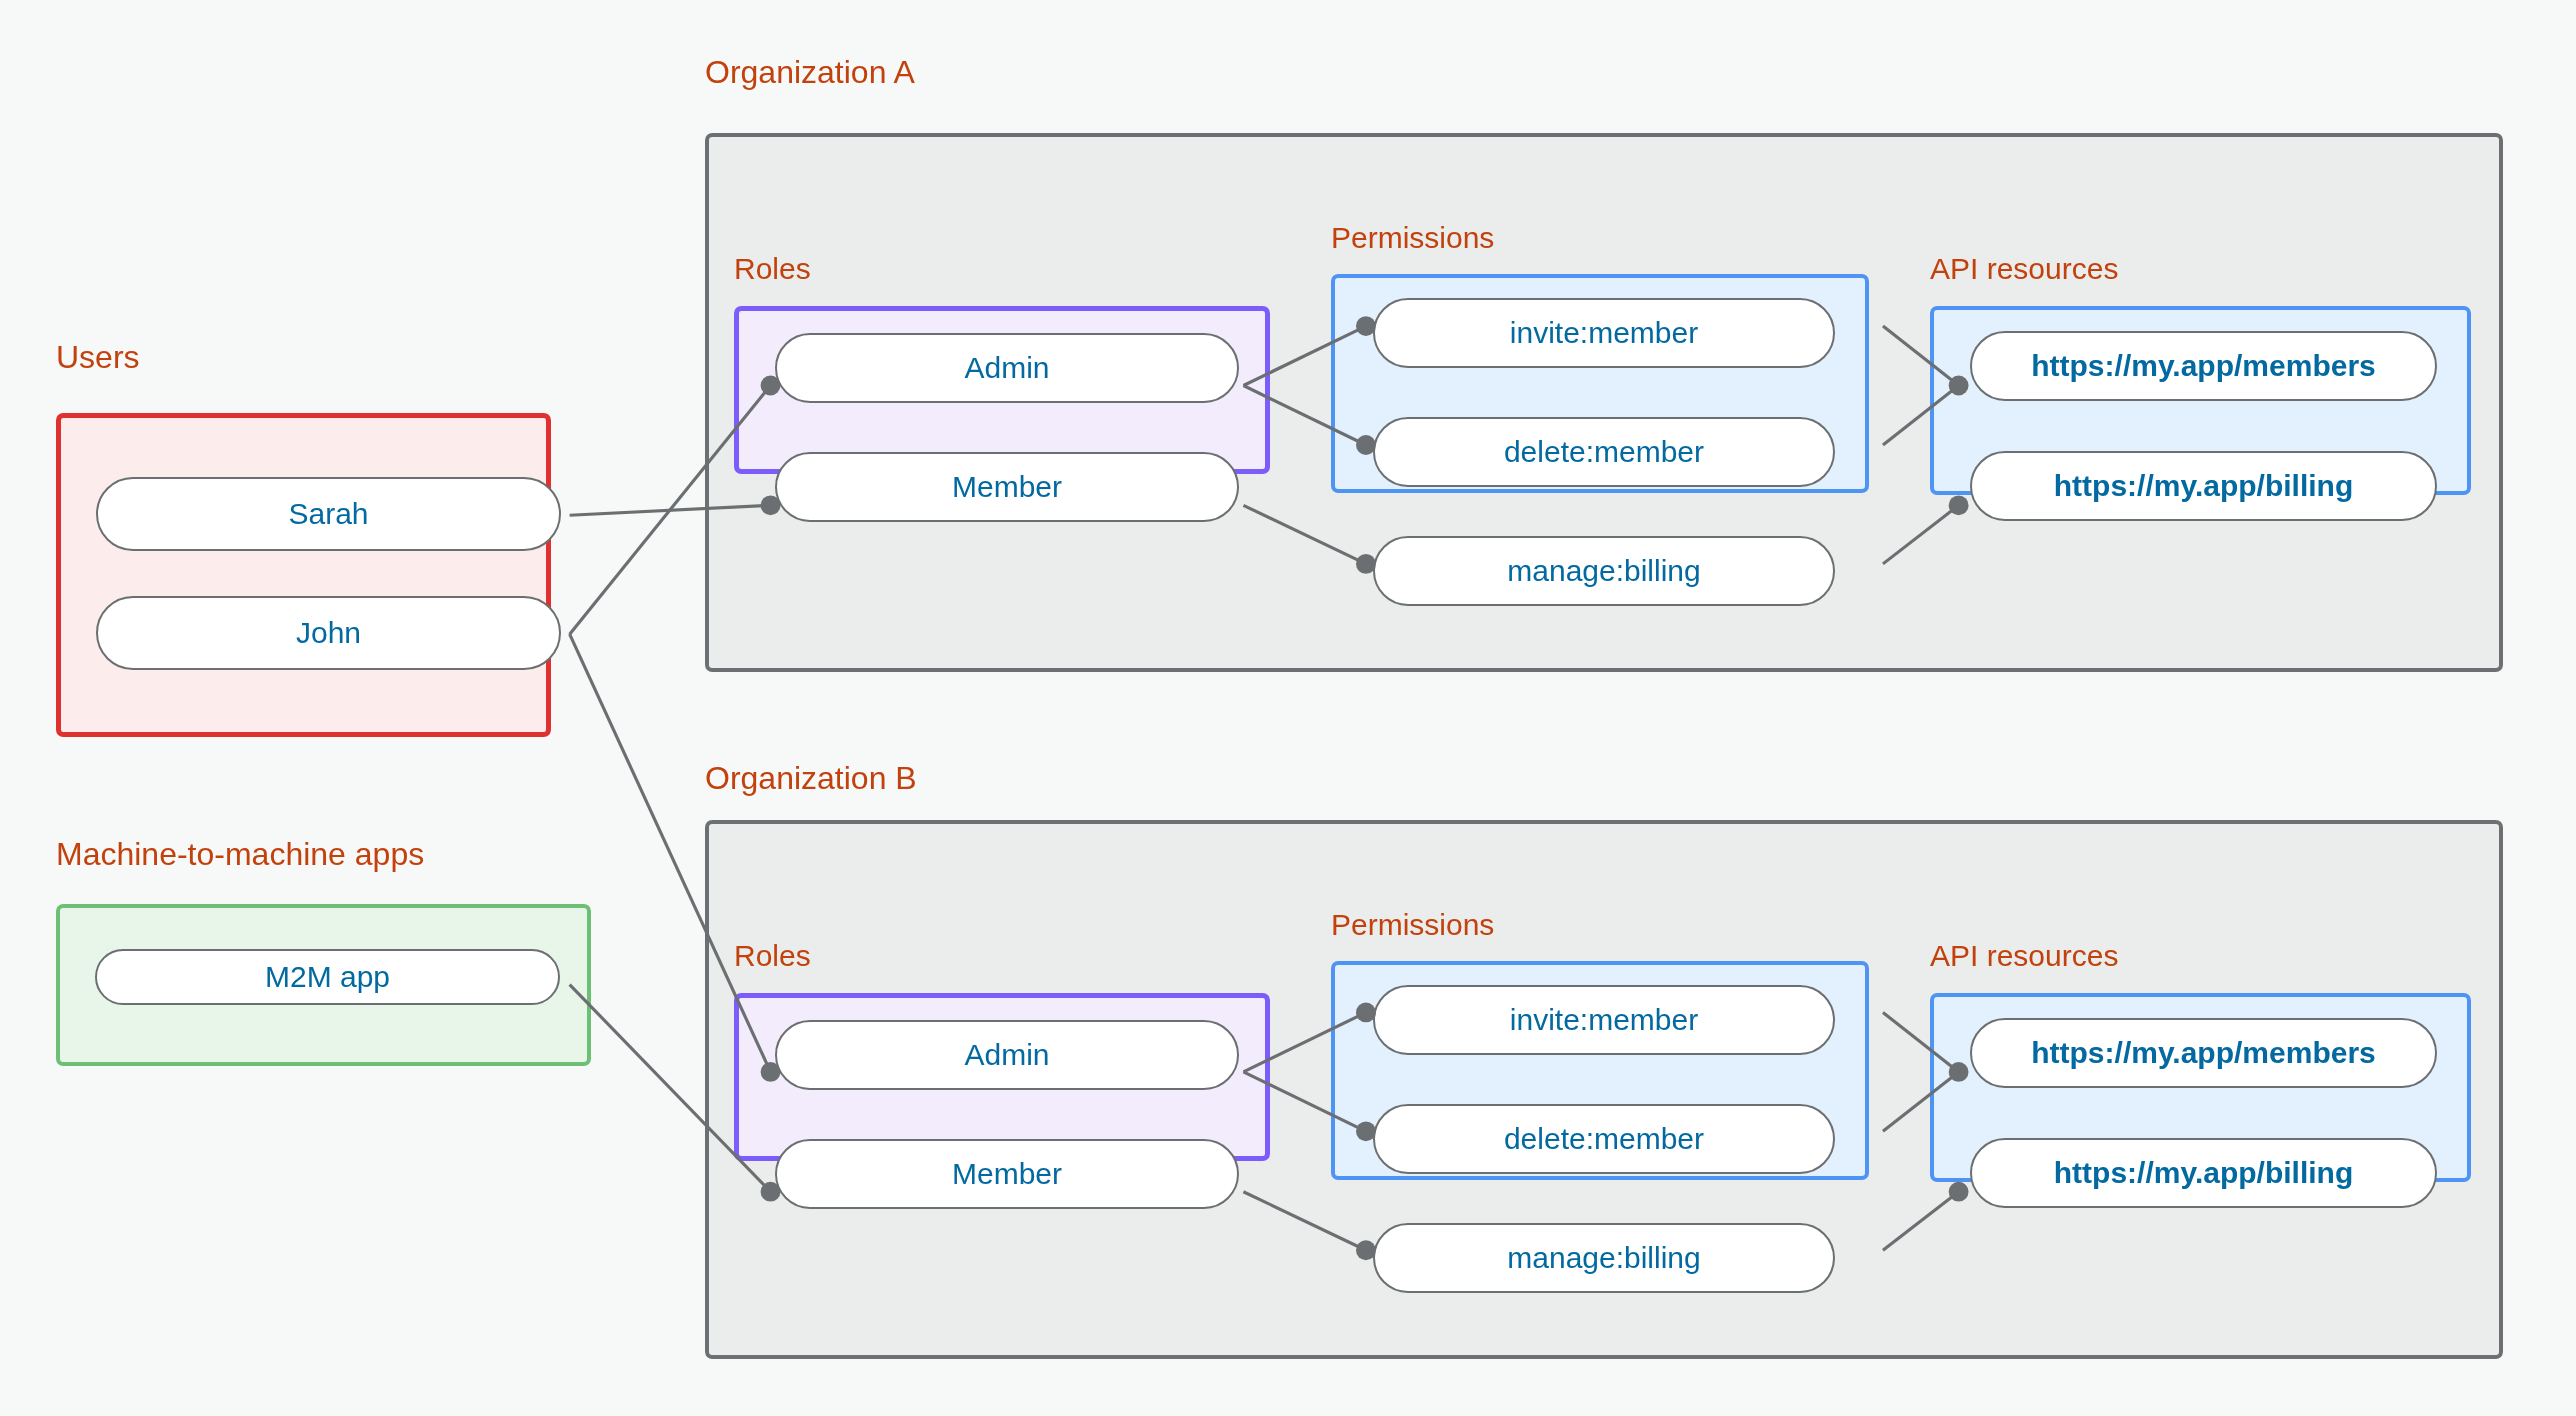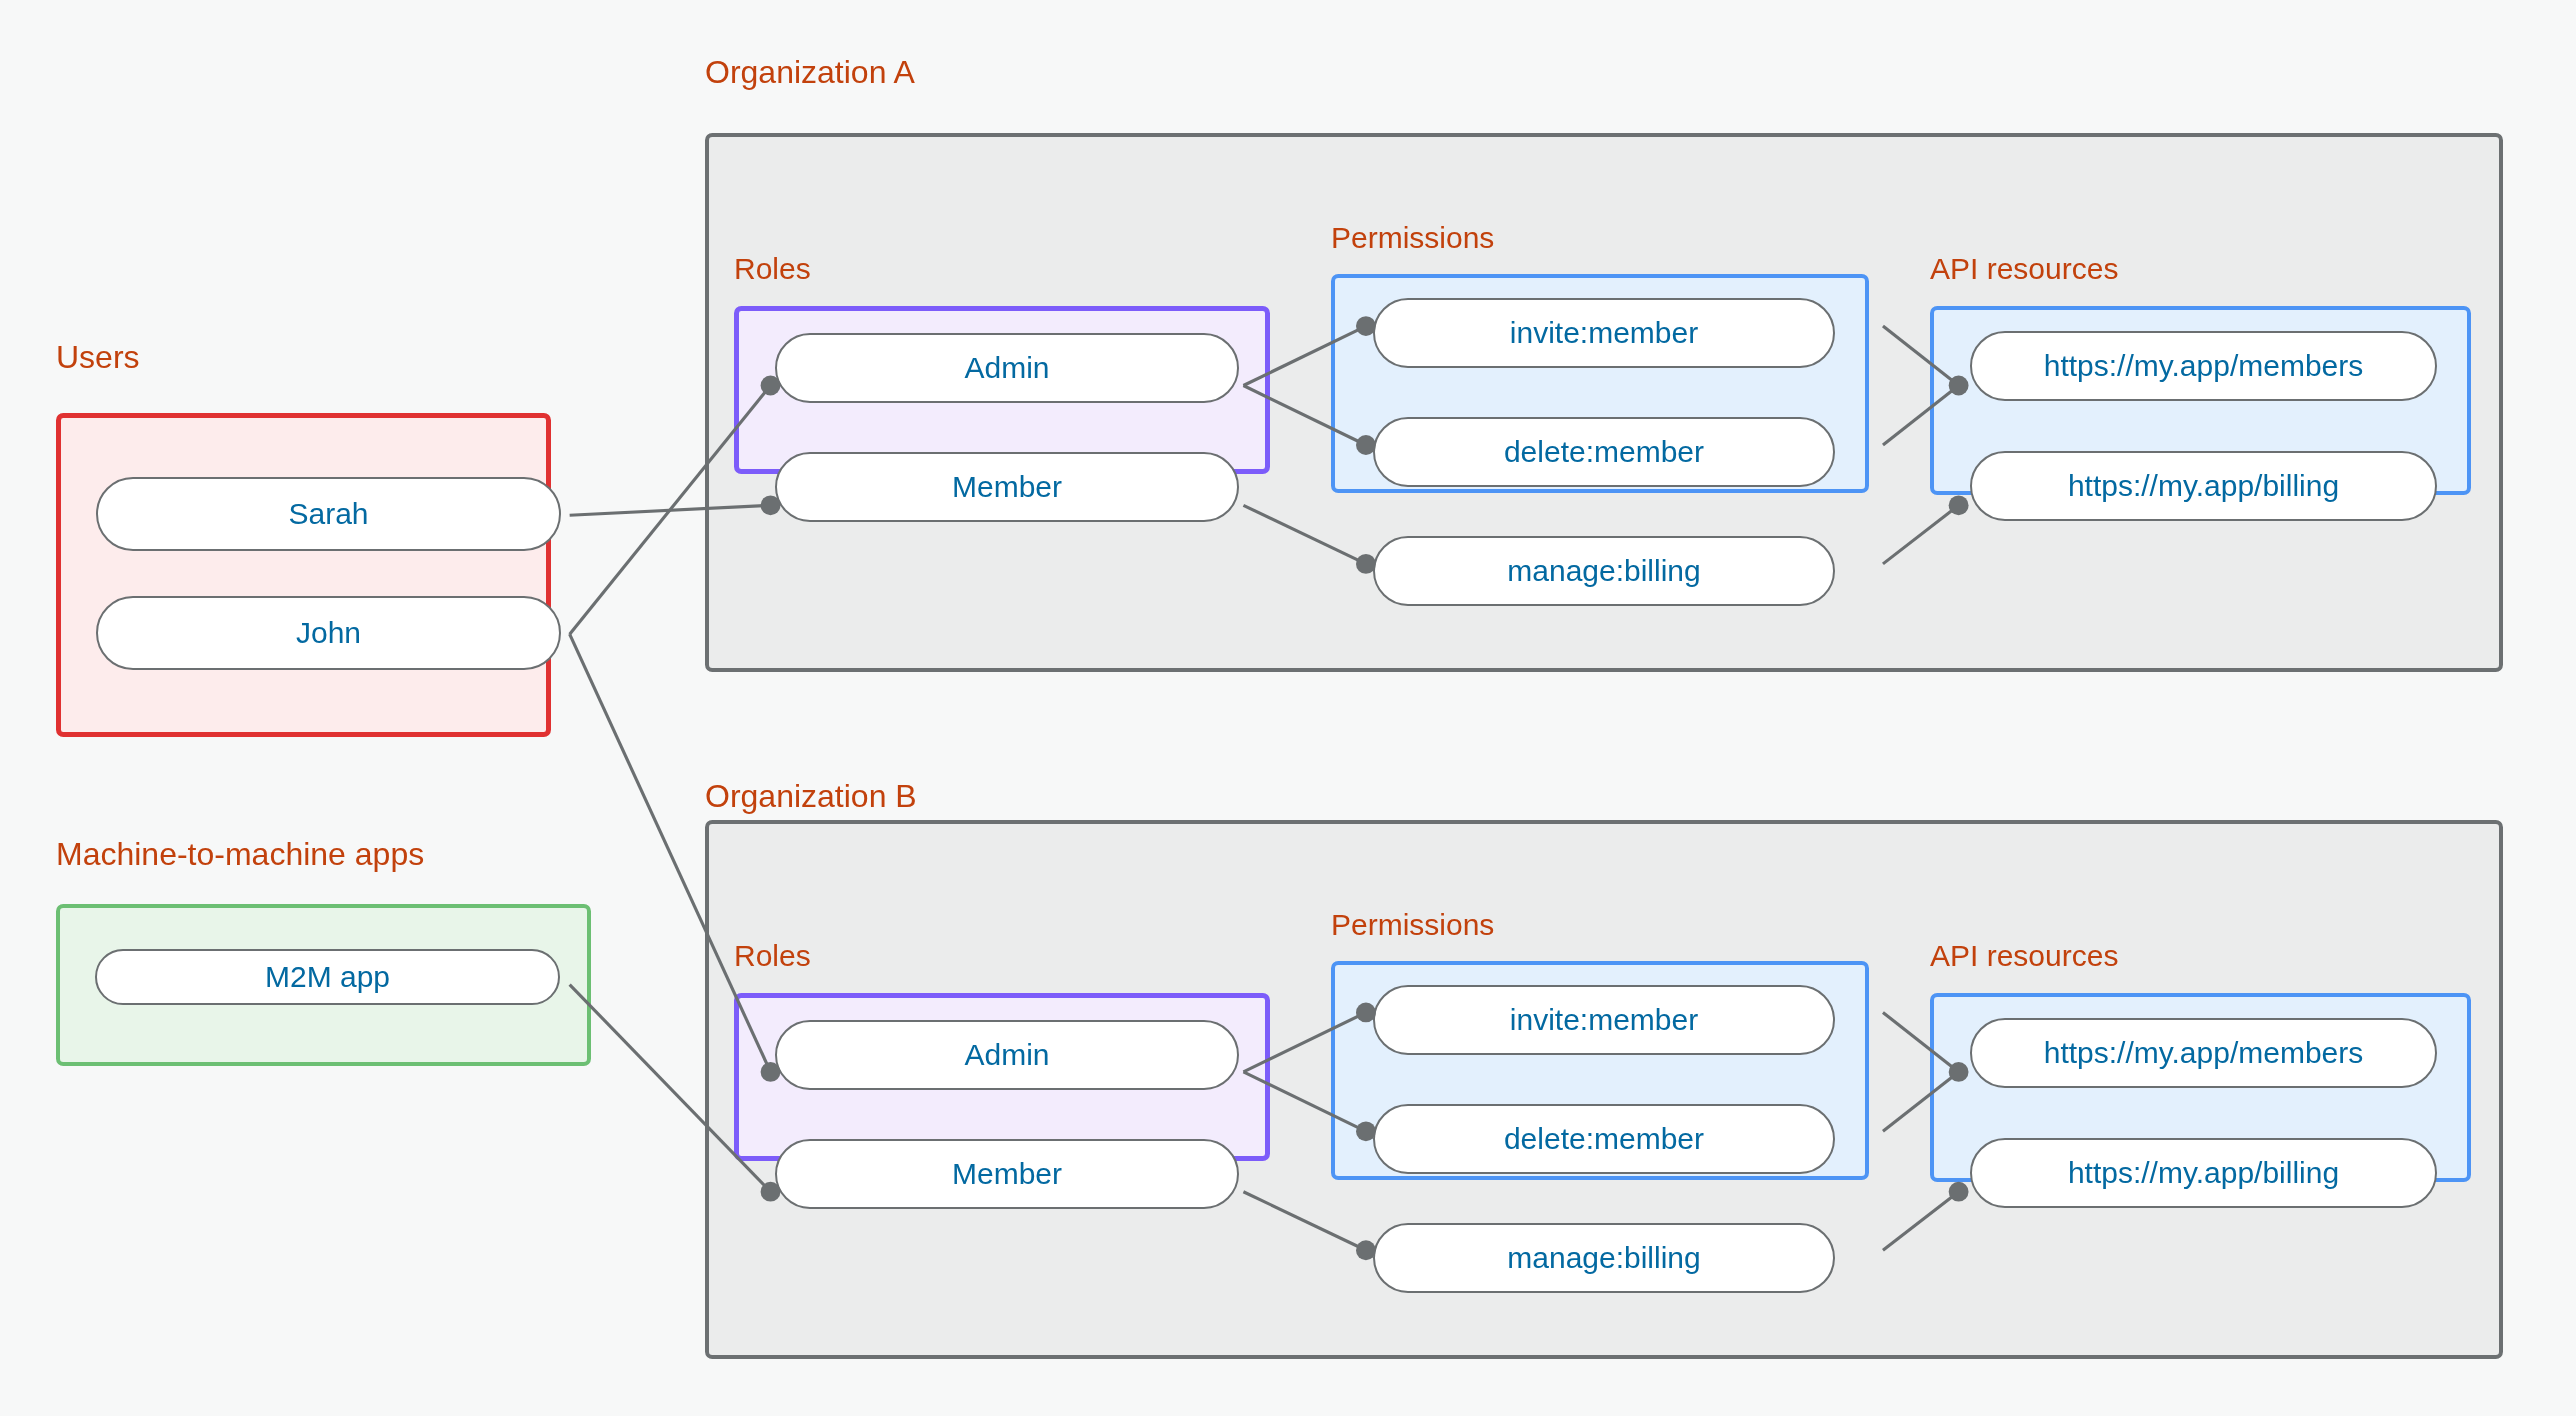--- a/index.html
+++ b/index.html
@@ -33,21 +33,21 @@
     position: absolute;
     box-sizing: border-box;
     border-radius: 7.2px;
     z-index: 2;
   }
   .group.users  { border: 5.4px solid #e03131; background: #fdecec; }
   .group.m2m    { border: 4.5px solid #6cbf73; background: #e8f5e9; }
   .group.org    { border: 4.5px solid #6c7072; background: #ebecec; }
   .group.roles  { border: 5.4px solid #7c5cfa; background: #f3ecfd; }
   .group.perms  { border: 4.5px solid #4d94f5; background: #e3f0fd; }
-  .group.apires { border: 4.5px solid #4d94f5; background: #e3f0fd; }
+  .group.apires { border: 4.5px solid #4d94f5; background: #e3f0fd; font-weight: bold; }
 
   
   .caption {
     position: absolute;
     color: #c2410c;
     font-size: 32px;
     line-height: 1;
     white-space: nowrap;
     z-index: 4;
   }
@@ -151,21 +151,21 @@
       <div class="node" style="left:38px; top:258px; width:462px; height:70px;">manage:billing</div>
     </div>
 
     <div class="caption sm" style="left:1221px; top:117px;">API resources</div>
     <div class="group apires" style="left:1221px; top:169px; width:541px; height:189px;">
       <div class="node" style="left:36px; top:21px; width:467px; height:70px;">https://my.app/members</div>
       <div class="node" style="left:36px; top:141px; width:467px; height:70px;">https://my.app/billing</div>
     </div>
   </div>
 
-  <div class="caption" style="left:705px; top:780px;">Organization B</div>
+  <div class="caption" style="left:705px; top:762px;">Organization B</div>
 
   <div class="group org" style="left:705px; top:820px; width:1798px; height:539px;">
 
     <div class="caption sm" style="left:25px; top:117px;">Roles</div>
     <div class="group roles" style="left:25px; top:169px; width:536px; height:168px;">
       <div class="node" style="left:36px; top:21.6px; width:464px; height:70px;">Admin</div>
       <div class="node" style="left:36px; top:141px; width:464px; height:70px;">Member</div>
     </div>
 
     <div class="caption sm" style="left:622px; top:86px;">Permissions</div>

